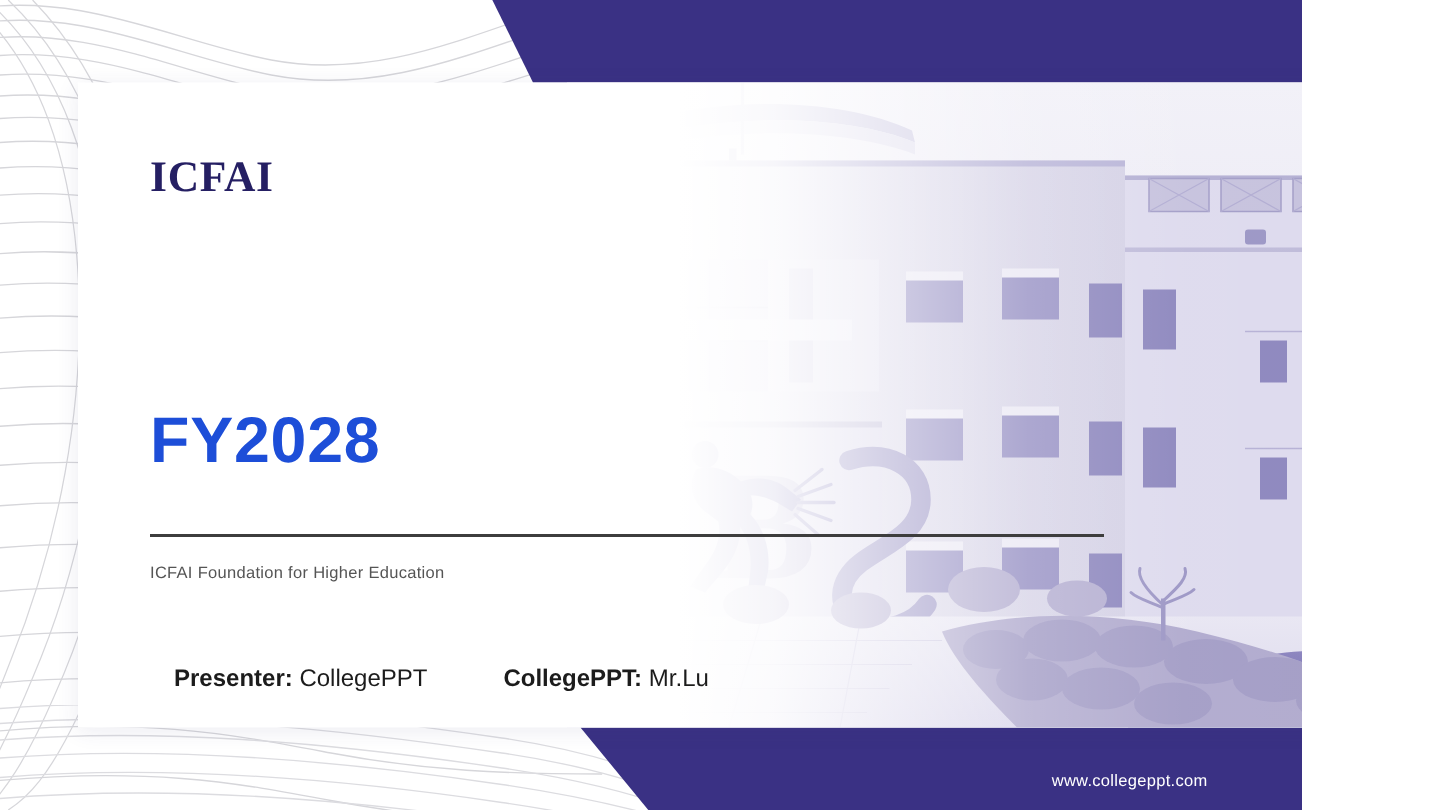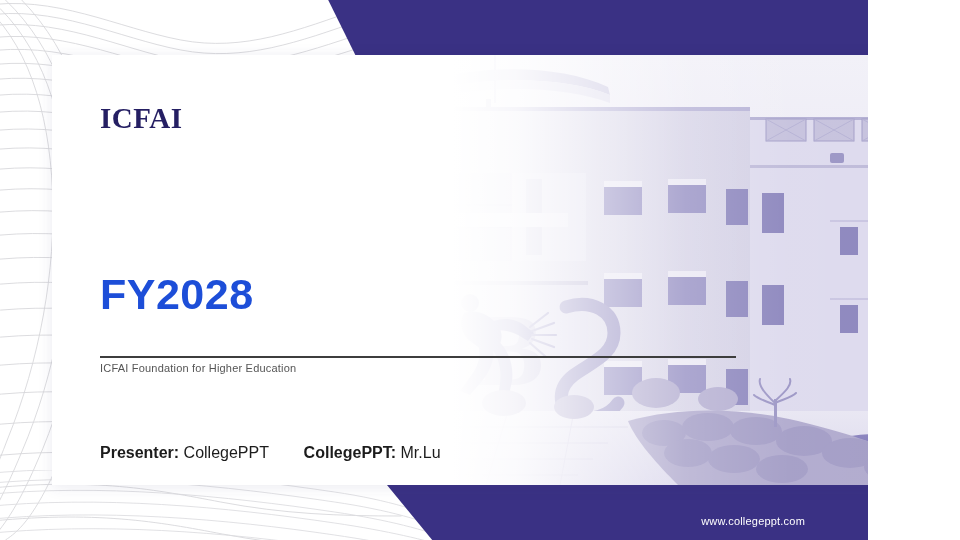--- a/index.html
+++ b/index.html
@@ -118,38 +118,38 @@
     left: 48px;
     top: 301px;
     width: 636px;
     height: 2px;
     background: #3d3d3d;
   }
 
   .subtitle {
     position: absolute;
     left: 48px;
-    top: 308px;
+    top: 322px;
     font-size: 11px;
     font-weight: 400;
     color: #555555;
     letter-spacing: 0.2px;
     line-height: 1;
   }
 
   .credits {
     position: absolute;
     left: 48px;
     top: 390px;
     font-size: 16px;
     color: #1c1c1c;
     line-height: 1;
     white-space: nowrap;
   }
-  .credits .lbl { font-weight: 700; }
+  .credits .lbl { font-weight: 700; margin-left: 16px; }
   .credits .val { font-weight: 400; margin-top: 47px; }
   .credits .gap { display: inline-block; width: 26px; }
 
   
   .footer-url {
     position: absolute;
     right: 63px;
     bottom: 13px;
     z-index: 4;
     color: #ffffff;

